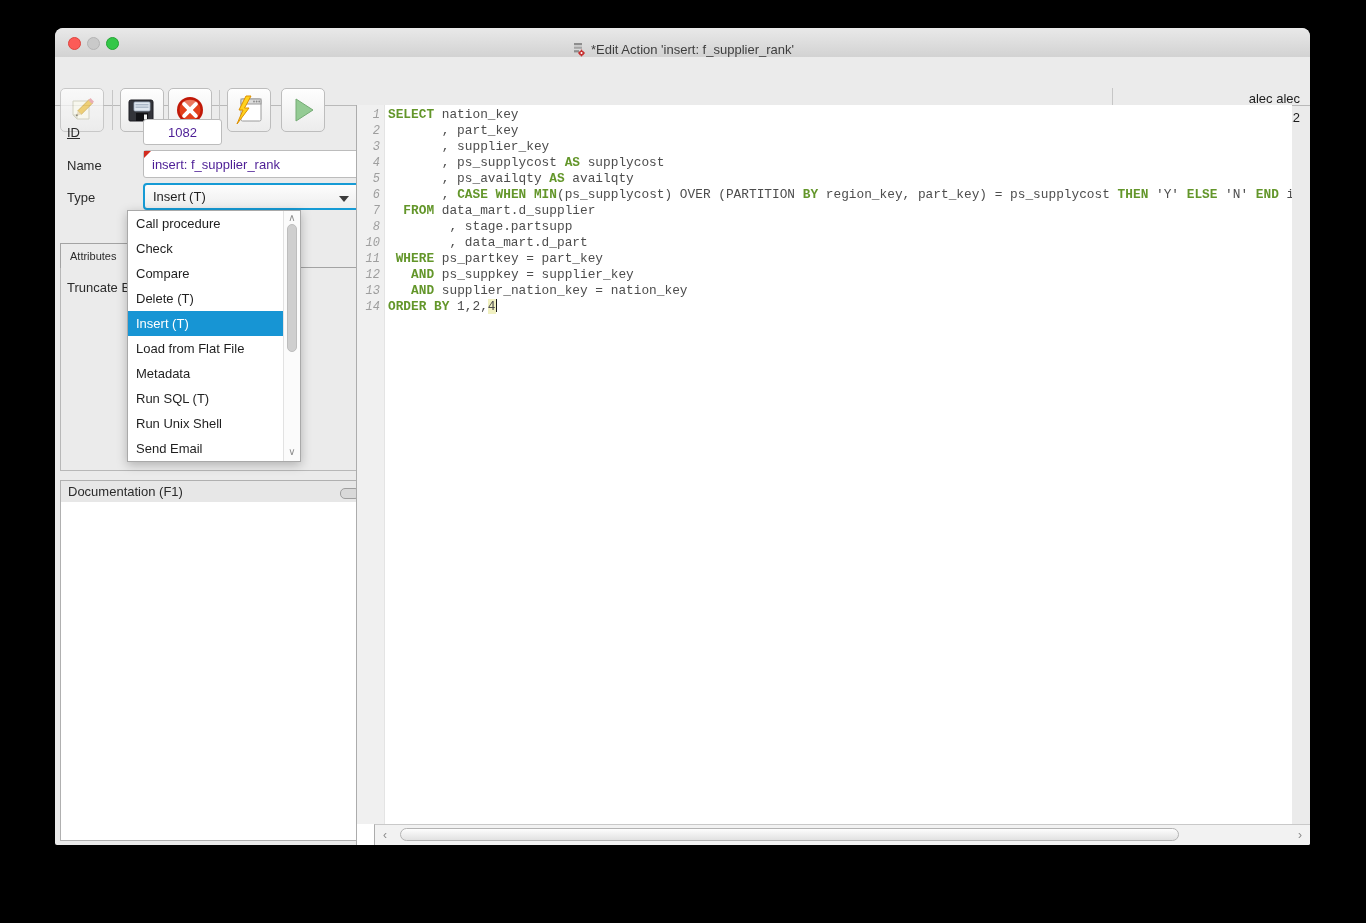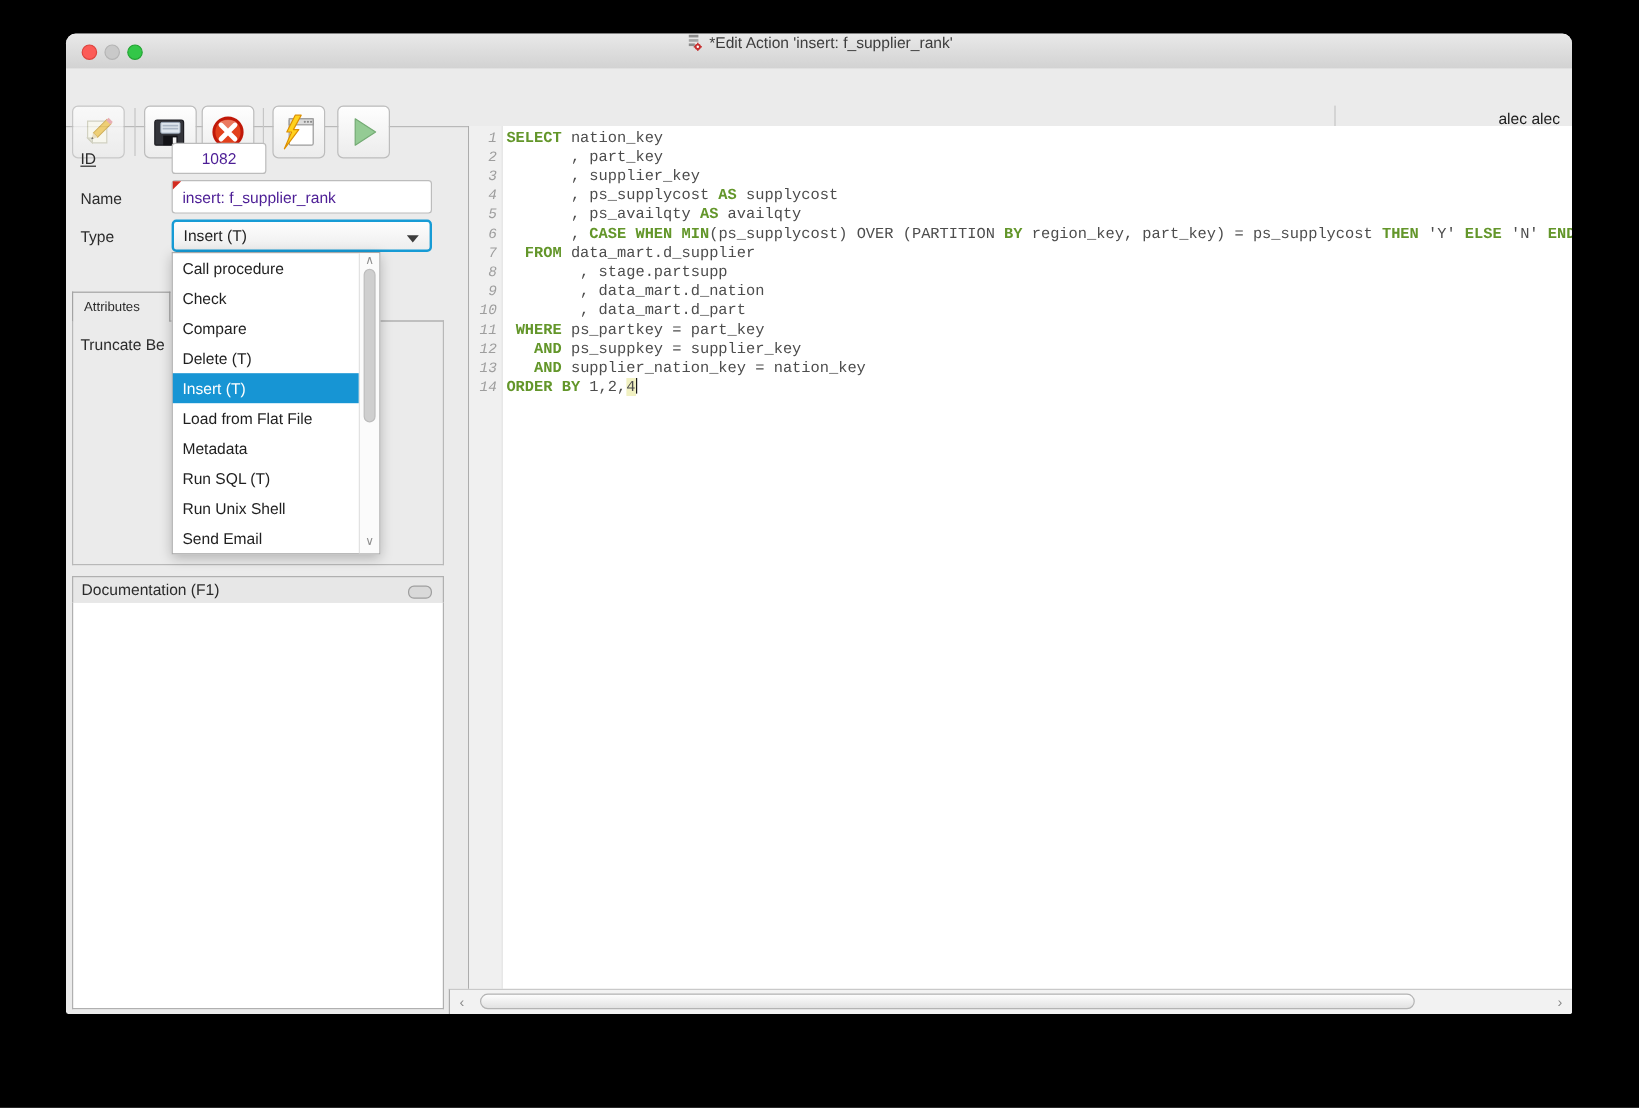--- a/index.html
+++ b/index.html
@@ -3,21 +3,21 @@
 <meta charset="utf-8">
 <style>
   html,body{margin:0;padding:0;width:1366px;height:923px;background:#000;font-family:"Liberation Sans",sans-serif;-webkit-font-smoothing:antialiased;}
   .window{position:absolute;left:55px;top:28px;width:1255px;height:817px;background:#ebebeb;border-radius:8px 8px 2px 2px;box-shadow:0 14px 40px rgba(0,0,0,.55);overflow:hidden;}
   
   .titlebar{position:absolute;left:0;top:0;width:100%;height:29px;background:linear-gradient(#e9e9e9,#d2d2d2);border-bottom:1px solid #ababab;border-radius:8px 8px 0 0;}
   .tl{position:absolute;top:9px;width:13px;height:13px;border-radius:50%;}
   .tl.red{left:13px;background:#fc5b57;border:1px solid #dd443e;box-sizing:border-box;}
   .tl.gray{left:32px;background:#c9c9c9;border:1px solid #b4b4b4;box-sizing:border-box;}
   .tl.green{left:51px;background:#33c748;border:1px solid #23a433;box-sizing:border-box;}
-  .title-wrap{position:absolute;left:0;top:0;width:100%;height:29px;display:flex;align-items:flex-start;justify-content:center;gap:5px;}
+  .title-wrap{position:absolute;left:0;top:0;width:100%;height:29px;display:flex;align-items:flex-end;justify-content:center;gap:5px;}
   .title-text{font-size:13px;color:#3e3e3e;}
   
   .toolbar{position:absolute;left:0;top:29px;width:100%;height:48px;background:#ebebeb;border-bottom:1px solid #b9b9b9;}
   .tb-btn{position:absolute;top:31px;width:44px;height:44px;box-sizing:border-box;border:1px solid #bdbdbd;border-radius:5px;background:linear-gradient(#fefefe,#ececec);display:flex;align-items:center;justify-content:center;padding:0;}
   .tb-btn.disabled{opacity:.75;}
   .tb-sep{position:absolute;top:33px;width:1px;height:40px;background:#c6c6c6;}
   .user-sep{position:absolute;top:31px;right:197px;width:1px;height:44px;background:#c6c6c6;}
   .user-info{position:absolute;top:33px;right:10px;text-align:right;font-size:13px;color:#1c1c1c;line-height:1.45;}
   
   .fld-label{position:absolute;left:12px;font-size:13px;color:#2b2b2b;}
@@ -31,30 +31,30 @@
   
   .attr-tab{position:absolute;left:5px;top:215px;width:82px;height:25px;box-sizing:border-box;border:1px solid #a3a3a3;border-bottom:none;background:#ebebeb;font-size:11px;color:#2b2b2b;display:flex;align-items:center;padding-left:9px;z-index:3;}
   .attr-tabline{position:absolute;left:86px;top:239px;width:229px;height:1px;background:#a3a3a3;}
   .attr-body{position:absolute;left:5px;top:239px;width:310px;height:204px;box-sizing:border-box;border:1px solid #b8b8b8;border-top:none;}
   .attr-field-label{position:absolute;left:12px;top:252px;font-size:13px;color:#2b2b2b;white-space:nowrap;}
   
   .doc-caption{position:absolute;left:5px;top:452px;width:310px;height:23px;box-sizing:border-box;border:1px solid #b0b0b0;background:#e7e7e7;display:flex;align-items:center;font-size:13px;color:#2b2b2b;padding-left:7px;}
   .doc-pill{position:absolute;right:9px;top:7px;width:18px;height:9px;border:1px solid #9e9e9e;border-radius:5px;background:#d9d9d9;}
   .doc-body{position:absolute;left:5px;top:474px;width:310px;height:339px;box-sizing:border-box;border:1px solid #b0b0b0;border-top:none;background:#fff;}
   
-  .dropdown{position:absolute;left:88px;top:182px;width:174px;height:252px;box-sizing:border-box;background:#fff;border:1px solid #a9a9a9;box-shadow:0 3px 10px rgba(0,0,0,.25);z-index:50;}
+  .dropdown{position:absolute;left:72px;top:182px;width:174px;height:252px;box-sizing:border-box;background:#fff;border:1px solid #a9a9a9;box-shadow:0 3px 10px rgba(0,0,0,.25);z-index:50;}
   .dd-item{height:25px;line-height:25px;padding-left:8px;font-size:13px;color:#1f1f1f;width:calc(100% - 24px);white-space:nowrap;cursor:default;}
   .dd-item.selected{background:#1795d4;color:#fff;}
   .dd-scroll{position:absolute;right:0;top:0;bottom:0;width:16px;background:#fbfbfb;border-left:1px solid #e2e2e2;}
   .dd-thumb{position:absolute;left:3px;top:13px;width:10px;height:128px;background:#cfcfcf;border:1px solid #bdbdbd;border-radius:5px;box-sizing:border-box;}
   .dd-chev{position:absolute;left:0;width:16px;text-align:center;font-size:10px;color:#8f8f8f;line-height:12px;}
   .dd-chev.up{top:1px;}
   .dd-chev.down{bottom:3px;}
   
-  .editor{position:absolute;left:335px;top:77px;width:936px;height:740px;background:#fff;border-left:1px solid #acacac;box-sizing:border-box;overflow:hidden;}
+  .editor{position:absolute;left:301px;top:77px;width:936px;height:740px;background:#fff;border-left:1px solid #acacac;box-sizing:border-box;overflow:hidden;}
   .gutter-bg{position:absolute;left:0;top:0;width:27px;height:719px;background:#f0f0f0;border-right:1px solid #e4e4e4;}
   .code-lines{position:absolute;left:0;top:2px;width:100%;}
   .code-row{height:16px;line-height:16px;white-space:pre;font-family:"Liberation Mono","DejaVu Sans Mono",monospace;font-size:12.8px;color:#4d4d4d;}
   .ln{display:inline-block;width:23px;text-align:right;font-style:italic;font-size:12px;color:#9e9e9e;vertical-align:top;}
   .ct{white-space:pre;margin-left:8px;}
   .kw{color:#63962a;font-weight:bold;}
   .cur-char{background:#f1f1c2;}
   .caret{display:inline-block;width:1.5px;height:13px;background:#1a1a1a;vertical-align:-2px;}
   
   .hscroll{position:absolute;left:319px;top:796px;width:936px;height:21px;background:#f2f2f2;border-left:1px solid #acacac;border-top:1px solid #c9c9c9;box-sizing:border-box;}
@@ -196,21 +196,20 @@
     <div class="gutter-bg"></div>
     <div class="code-lines" id="code-lines">
         <div class="code-row"><span class="ln">1</span><span class="ct"><span class="kw">SELECT</span><span> nation_key</span></span></div>
         <div class="code-row"><span class="ln">2</span><span class="ct"><span>       , part_key</span></span></div>
         <div class="code-row"><span class="ln">3</span><span class="ct"><span>       , supplier_key</span></span></div>
         <div class="code-row"><span class="ln">4</span><span class="ct"><span>       , ps_supplycost </span><span class="kw">AS</span><span> supplycost</span></span></div>
         <div class="code-row"><span class="ln">5</span><span class="ct"><span>       , ps_availqty </span><span class="kw">AS</span><span> availqty</span></span></div>
         <div class="code-row"><span class="ln">6</span><span class="ct"><span>       , </span><span class="kw">CASE</span><span> </span><span class="kw">WHEN</span><span> </span><span class="kw">MIN</span><span>(ps_supplycost) OVER (PARTITION </span><span class="kw">BY</span><span> region_key, part_key) = ps_supplycost </span><span class="kw">THEN</span><span> 'Y' </span><span class="kw">ELSE</span><span> 'N' </span><span class="kw">END</span><span> i</span></span></div>
         <div class="code-row"><span class="ln">7</span><span class="ct"><span>  </span><span class="kw">FROM</span><span> data_mart.d_supplier</span></span></div>
         <div class="code-row"><span class="ln">8</span><span class="ct"><span>        , stage.partsupp</span></span></div>
-        <div class="code-row"><span class="ln">9</span><span class="ct"><span>        , data_mart.d_nation</span></span></div>
         <div class="code-row"><span class="ln">10</span><span class="ct"><span>        , data_mart.d_part</span></span></div>
         <div class="code-row"><span class="ln">11</span><span class="ct"><span> </span><span class="kw">WHERE</span><span> ps_partkey = part_key</span></span></div>
         <div class="code-row"><span class="ln">12</span><span class="ct"><span>   </span><span class="kw">AND</span><span> ps_suppkey = supplier_key</span></span></div>
         <div class="code-row"><span class="ln">13</span><span class="ct"><span>   </span><span class="kw">AND</span><span> supplier_nation_key = nation_key</span></span></div>
         <div class="code-row"><span class="ln">14</span><span class="ct"><span class="kw">ORDER BY</span><span> 1,2,</span><span class="cur-char">4</span><span class="caret"></span></span></div>
       </div>
   </div>
   <div class="hscroll">
     <div class="hs-arrow left">‹</div>
     <div class="hs-thumb"></div>

